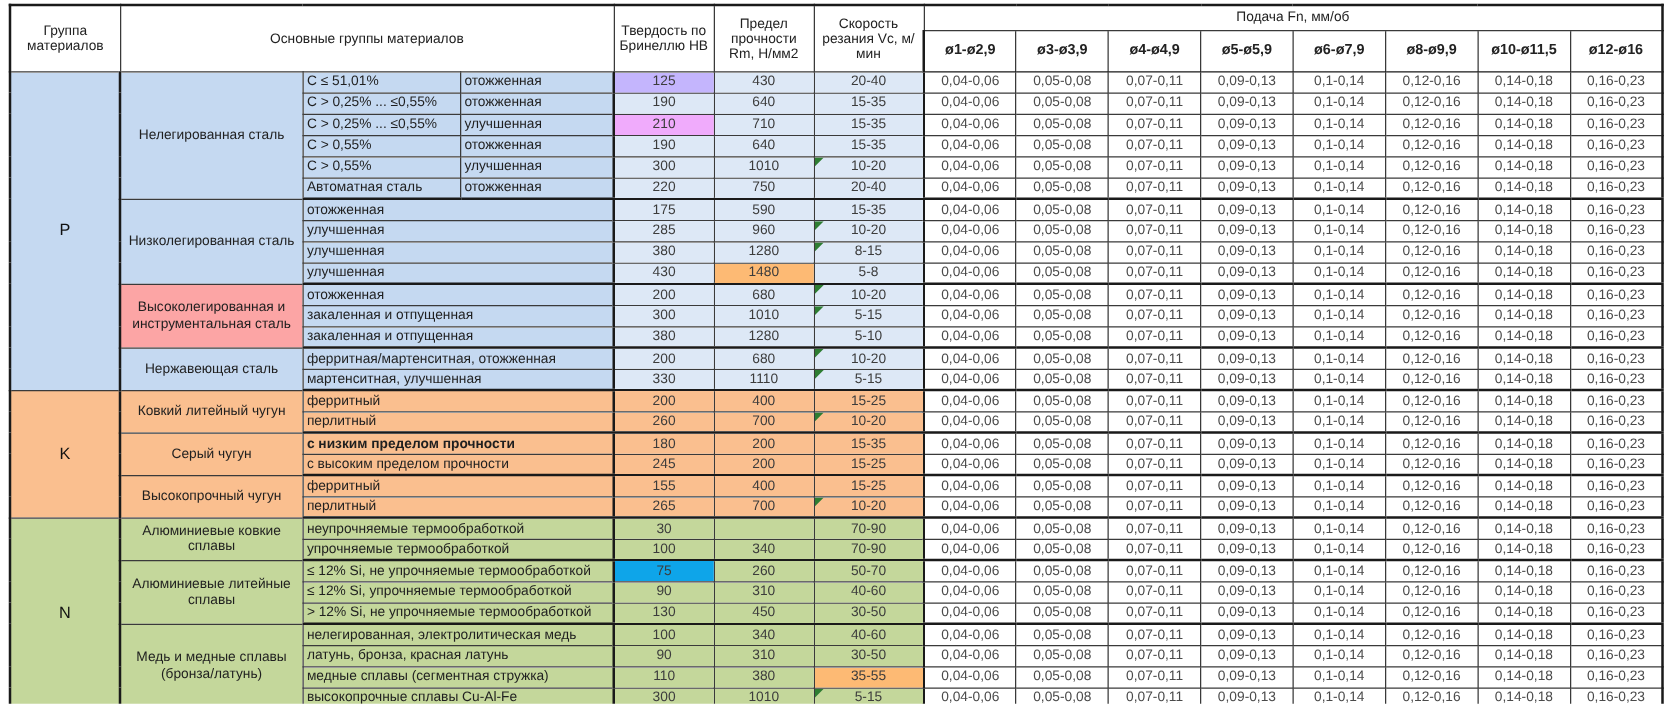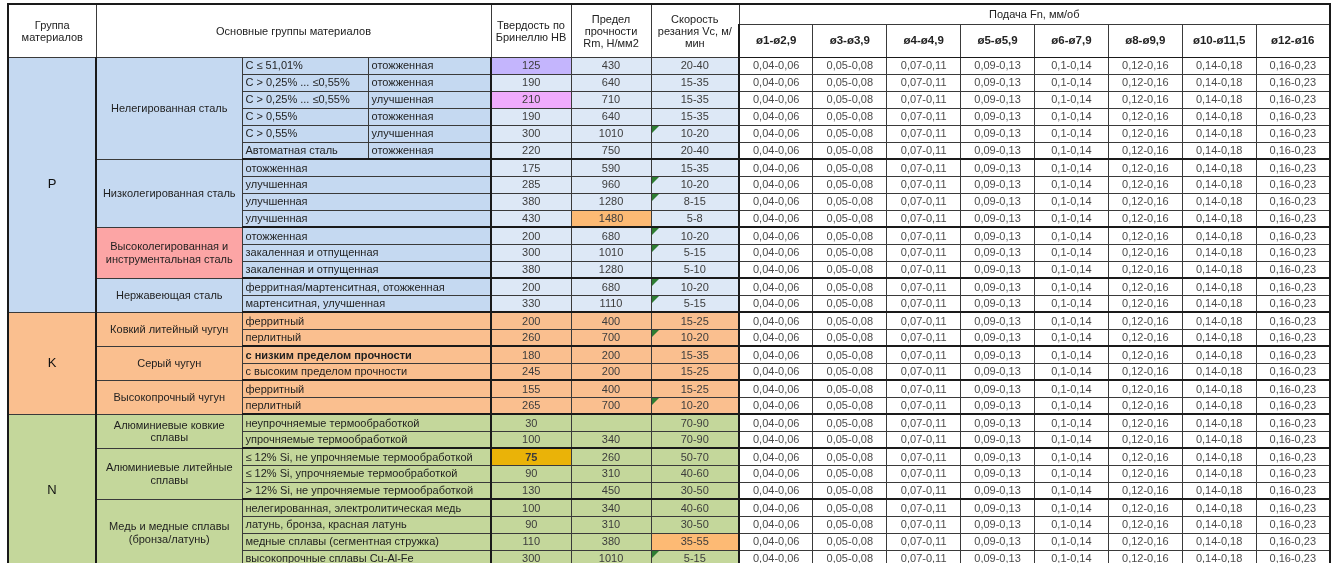--- a/index.html
+++ b/index.html
@@ -397,21 +397,21 @@
           <td class="feed">0,07-0,11</td>
           <td class="feed">0,09-0,13</td>
           <td class="feed">0,1-0,14</td>
           <td class="feed">0,12-0,16</td>
           <td class="feed">0,14-0,18</td>
           <td class="feed">0,16-0,23</td>
         </tr>
         <tr>
           <td rowspan="3" class="subname" style="background: rgb(196, 215, 155);">Алюминиевые литейные сплавы</td>
           <td colspan="2" class="desc" style="background: rgb(196, 215, 155);">≤ 12% Si, не упрочняемые термообработкой</td>
-          <td class="val hbcol" style="background: #eab308; font-weight: bold;">75</td>
+          <td class="val hbcol" style="background: #0ea5e9;">75</td>
           <td class="val" style="background: rgb(196, 215, 155);">260</td>
           <td class="val" style="background: rgb(196, 215, 155);">50-70</td>
           <td class="feed first">0,04-0,06</td>
           <td class="feed">0,05-0,08</td>
           <td class="feed">0,07-0,11</td>
           <td class="feed">0,09-0,13</td>
           <td class="feed">0,1-0,14</td>
           <td class="feed">0,12-0,16</td>
           <td class="feed">0,14-0,18</td>
           <td class="feed">0,16-0,23</td>

